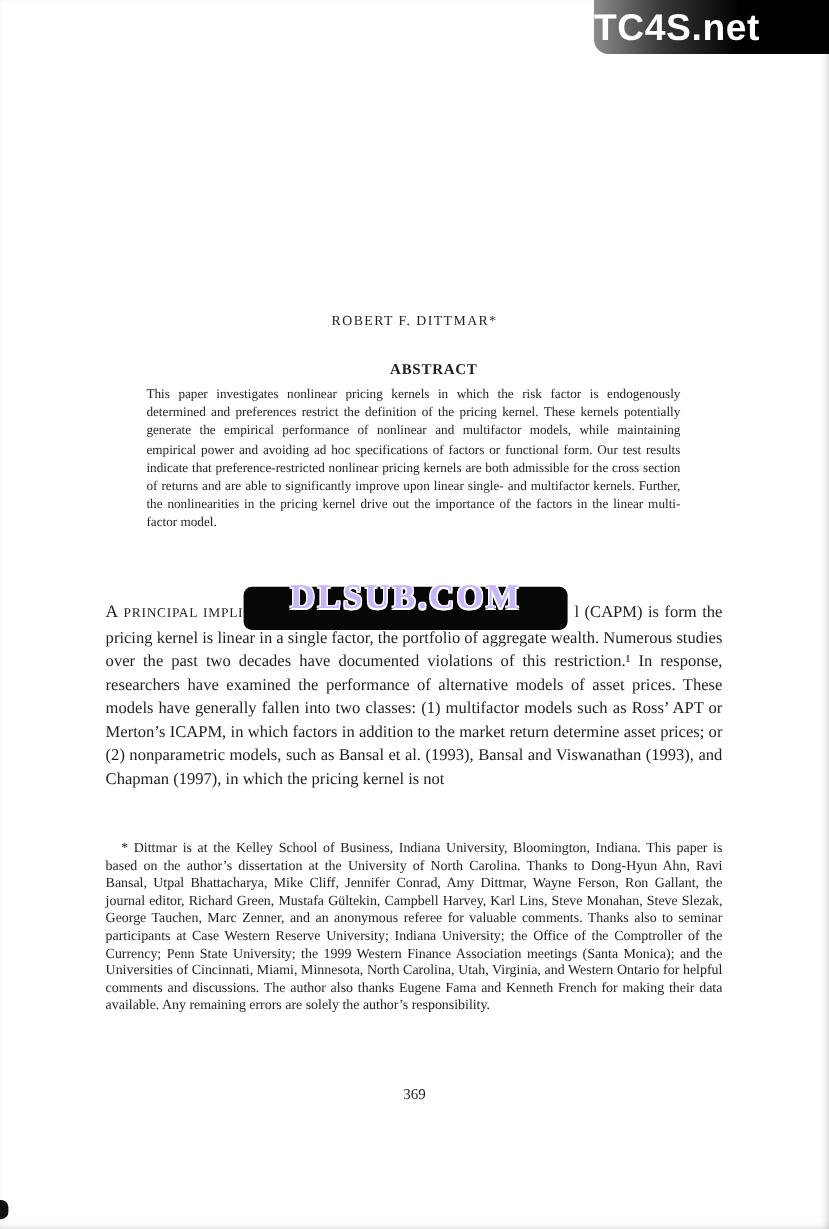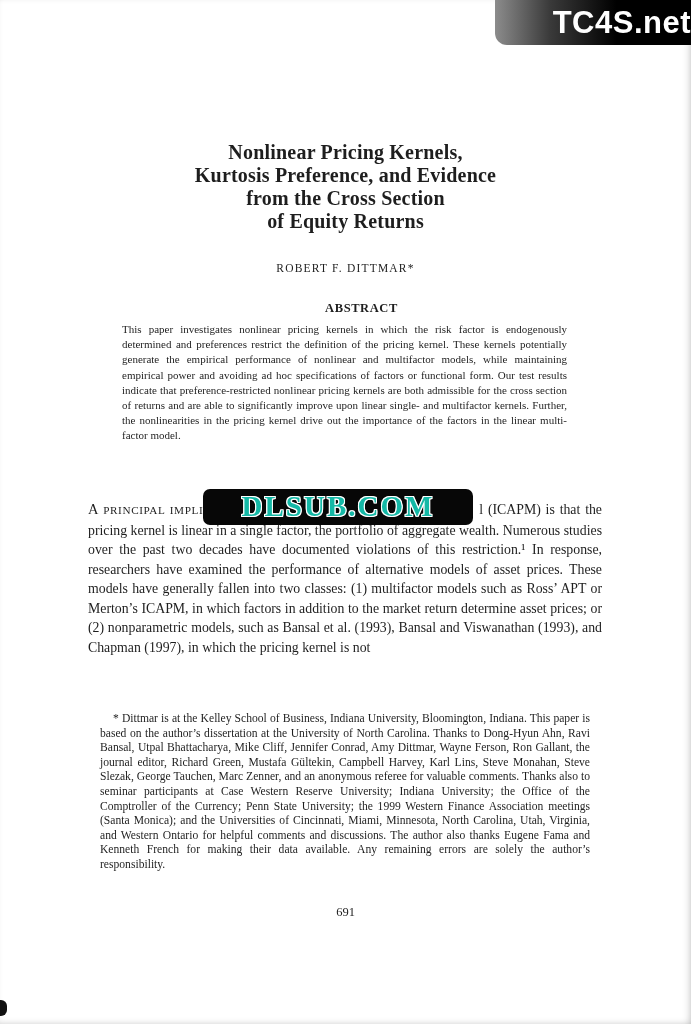--- a/index.html
+++ b/index.html
@@ -43,43 +43,43 @@
     text-align:justify;
   }
   .lead-cap{font-size:14.5px;}
   .lead-smallcaps{font-size:11.2px;letter-spacing:0.6px;}
   .wm-spacer{display:inline-block;width:268px;height:1px;vertical-align:baseline;}
   .footnotes{
     position:absolute;top:700px;left:88px;width:514px;
     font-size:11.6px;line-height:14.6px;
     text-align:justify;
   }
-  .footnotes p{margin:12px;text-indent:13px;}
+  .footnotes p{margin:0;text-indent:13px;}
   .page-number{
     position:absolute;top:905px;left:0;width:100%;
     text-align:center;font-size:12.5px;
   }
   
   .wm-top{
     position:absolute;top:0;right:0;width:196px;height:45px;
     background:linear-gradient(90deg,#8c8c8c 0%,#3a3a3a 28%,#000 62%);
     border-radius:0 0 0 12px;
-    display:flex;align-items:center;justify-content:flex-end;
+    display:flex;align-items:center;justify-content:flex-start;
     font-family:"Liberation Sans", sans-serif;
     font-weight:bold;font-size:31px;color:#ffffff;
     letter-spacing:0.5px;
   }
   .wm-mid{
     position:absolute;left:115px;top:-11px;width:270px;height:36px;
     background:#070707;border-radius:7px;
-    display:flex;align-items:center;justify-content:center;
+    display:flex;justify-content:center;
     font-family:"Liberation Serif", serif;
     font-weight:bold;font-size:29px;
     letter-spacing:2px;
-    color:#14b8a6;
+    color:#c4b5fd;
     text-shadow:-1px 0 0 #fff,1px 0 0 #fff,0 -1px 0 #fff,0 1px 0 #fff,
                 -1px -1px 0 #fff,1px 1px 0 #fff,-1px 1px 0 #fff,1px -1px 0 #fff;
   }
   .wm-bottom{
     position:absolute;left:345px;top:1025px;width:344px;height:36px;
     background:#070707;border-radius:9px;
     display:flex;align-items:center;justify-content:center;
     font-family:"Liberation Serif", serif;
     font-weight:bold;font-size:27px;
     letter-spacing:0.5px;
@@ -95,46 +95,40 @@
 </head>
 <body>
 
 <div class="page">
 
   <div class="wm-top">
     <span>TC4S.net</span>
   </div>
 
 
-  <div class="title">
-    <div>Nonlinear Pricing Kernels,</div>
-    <div>Kurtosis Preference, and Evidence</div>
-    <div>from the Cross Section</div>
-    <div>of Equity Returns</div>
-  </div>
 
   <div class="author">ROBERT F. DITTMAR*</div>
 
   <div class="abstract-heading">ABSTRACT</div>
 
   <div class="abstract-text">This paper investigates nonlinear pricing kernels in which the risk factor is endogenously determined and preferences restrict the definition of the pricing kernel. These kernels potentially generate the empirical performance of nonlinear and multifactor models, while maintaining empirical power and avoiding ad hoc specifications of factors or functional form. Our test results indicate that preference-restricted nonlinear pricing kernels are both admissible for the cross section of returns and are able to significantly improve upon linear single- and multifactor kernels. Further, the nonlinearities in the pricing kernel drive out the importance of the factors in the linear multi-factor model.</div>
 
   <div class="body-par">
-    <span class="lead-cap">A</span><span class="lead-smallcaps"> PRINCIPAL IMPLIC</span><span class="wm-spacer"></span><span>l (ICAPM) is that</span>
+    <span class="lead-cap">A</span><span class="lead-smallcaps"> PRINCIPAL IMPLIC</span><span class="wm-spacer"></span><span>l (CAPM) is form</span>
     <span>the pricing kernel is linear in a single factor, the portfolio of aggregate wealth. Numerous studies over the past two decades have documented violations of this restriction.¹ In response, researchers have examined the performance of alternative models of asset prices. These models have generally fallen into two classes: (1) multifactor models such as Ross’ APT or Merton’s ICAPM, in which factors in addition to the market return determine asset prices; or (2) nonparametric models, such as Bansal et al. (1993), Bansal and Viswanathan (1993), and Chapman (1997), in which the pricing kernel is not</span>
     <div class="wm-mid">
       <span>DLSUB.COM</span>
     </div>
   </div>
 
   <div class="footnotes">
     <p>* Dittmar is at the Kelley School of Business, Indiana University, Bloomington, Indiana. This paper is based on the author’s dissertation at the University of North Carolina. Thanks to Dong-Hyun Ahn, Ravi Bansal, Utpal Bhattacharya, Mike Cliff, Jennifer Conrad, Amy Dittmar, Wayne Ferson, Ron Gallant, the journal editor, Richard Green, Mustafa Gültekin, Campbell Harvey, Karl Lins, Steve Monahan, Steve Slezak, George Tauchen, Marc Zenner, and an anonymous referee for valuable comments. Thanks also to seminar participants at Case Western Reserve University; Indiana University; the Office of the Comptroller of the Currency; Penn State University; the 1999 Western Finance Association meetings (Santa Monica); and the Universities of Cincinnati, Miami, Minnesota, North Carolina, Utah, Virginia, and Western Ontario for helpful comments and discussions. The author also thanks Eugene Fama and Kenneth French for making their data available. Any remaining errors are solely the author’s responsibility.</p>
   </div>
 
-  <div class="page-number">691</div>
+  <div class="page-number">369</div>
 
   <div class="wm-bottom">
     <span>TradersXtreme.com</span>
   </div>
 
   <div class="corner-mark"></div>
 
 </div>
 
 </body></html>

